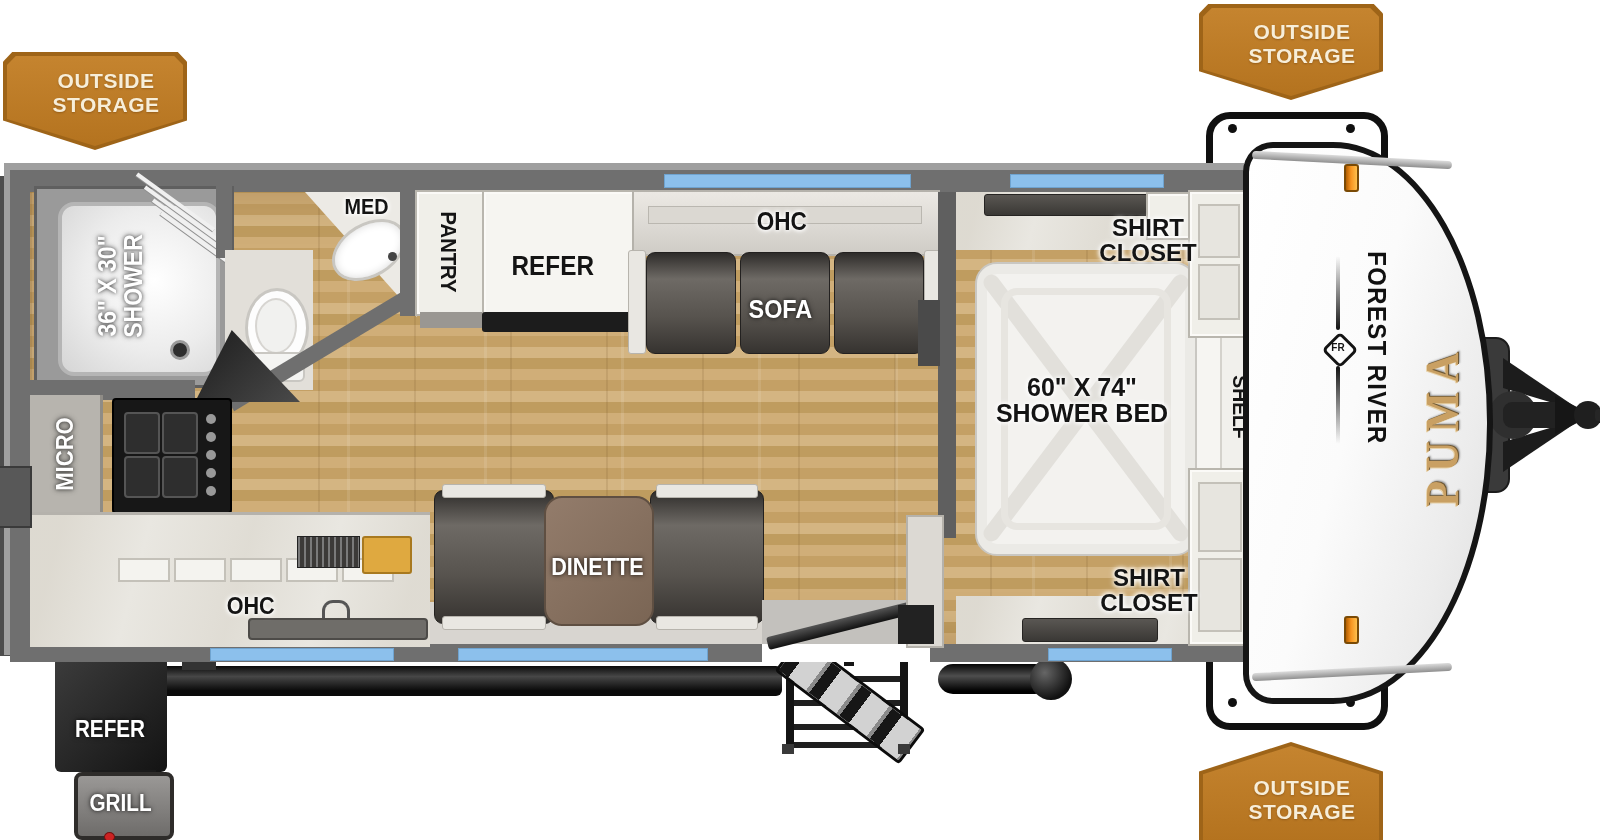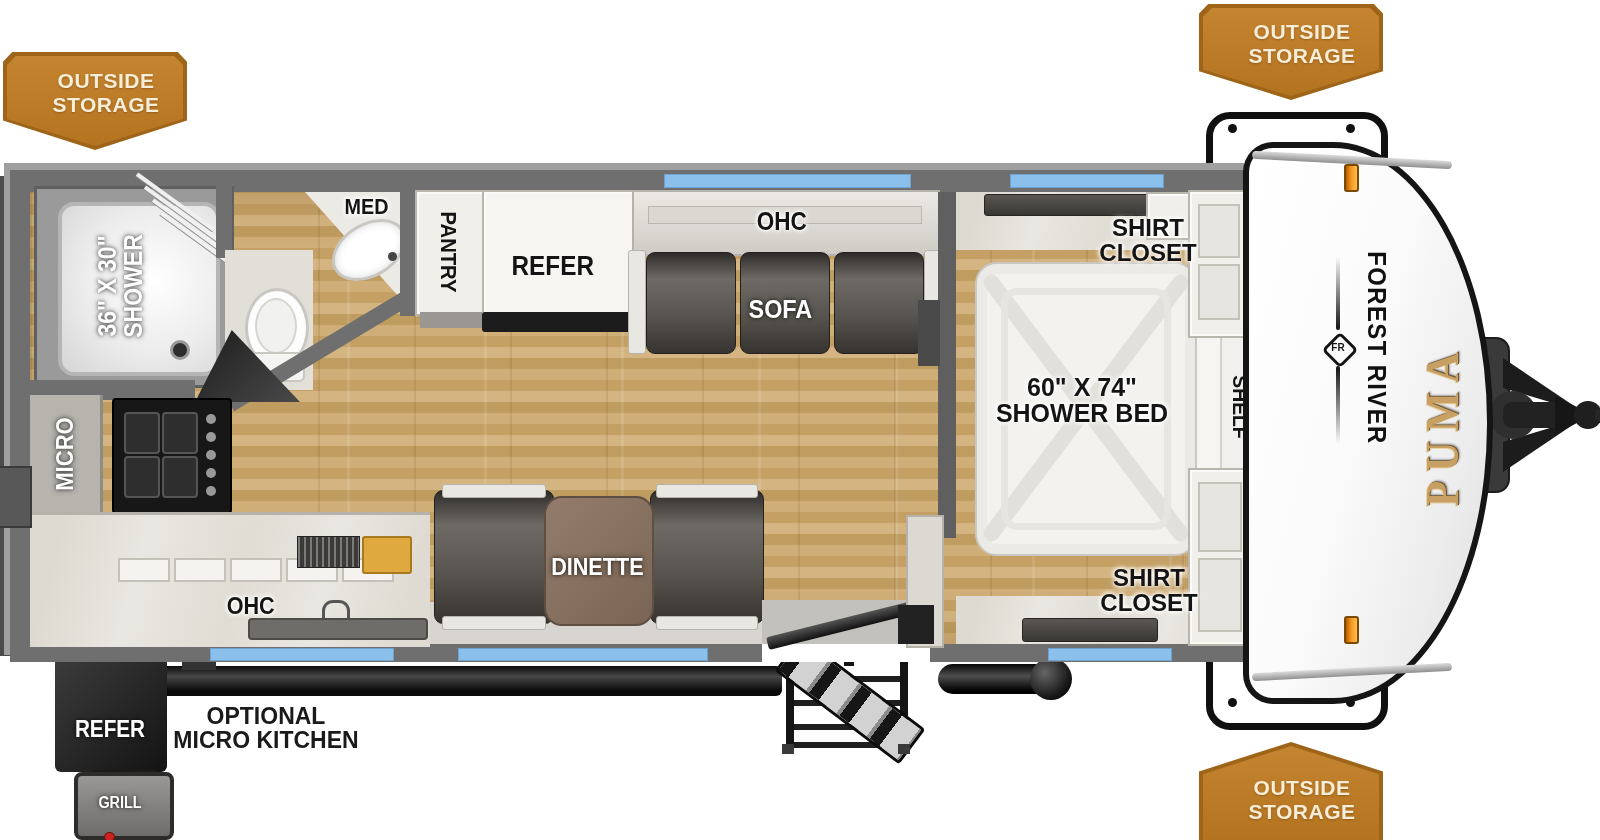--- a/index.html
+++ b/index.html
@@ -96,28 +96,25 @@
 
   <div class="abs" style="left:55px;top:652px;width:112px;height:120px;border-radius:6px;
               background:linear-gradient(135deg,#3d3d3d,#131313);box-shadow:inset 0 6px 0 rgba(255,255,255,.12)"></div>
   <div class="abs lbl lbl-light" style="left:60px;top:716px;width:100px;height:26px;font-size:23px">
     <span class="cond">REFER</span>
   </div>
   <div class="abs" style="left:92px;top:770px;width:64px;height:14px;background:#1b1b1b"></div>
 
   <div class="abs" style="left:74px;top:772px;width:92px;height:60px;border-radius:8px;border:4px solid #2e2c2a;
               background:linear-gradient(180deg,#9a9896,#6e6c6a)"></div>
-  <div class="abs lbl lbl-light" style="left:74px;top:790px;width:92px;height:26px;font-size:16px">
+  <div class="abs lbl lbl-light" style="left:74px;top:790px;width:92px;height:26px;font-size:23px">
     <span class="cond">GRILL</span>
   </div>
   <div class="abs" style="left:104px;top:832px;width:9px;height:8px;border-radius:50%;background:#cc2222;border:1px solid #701111"></div>
 
-  <div class="abs lbl" style="left:166px;top:700px;width:200px;height:56px;font-size:23px;color:#1a1a1a">
-    <span class="wrap">OPTIONAL MICRO KITCHEN</span>
-  </div>
 
   <div class="abs" style="left:782px;top:652px;width:130px;height:104px">
     <div class="abs" style="left:4px;top:4px;width:8px;height:92px;background:#141414;border-radius:2px"></div>
     <div class="abs" style="left:118px;top:4px;width:8px;height:92px;background:#141414;border-radius:2px"></div>
     <div class="abs" style="left:12px;top:24px;width:106px;height:6px;background:#1f1f1f"></div>
     <div class="abs" style="left:12px;top:48px;width:106px;height:6px;background:#1f1f1f"></div>
     <div class="abs" style="left:12px;top:72px;width:106px;height:6px;background:#1f1f1f"></div>
     <div class="abs" style="left:12px;top:90px;width:106px;height:6px;background:#1f1f1f"></div>
     <div class="abs" style="left:-10px;top:26px;width:150px;height:38px;border:3px solid #0c0c0c;border-radius:4px;
                 transform:rotate(37deg);

